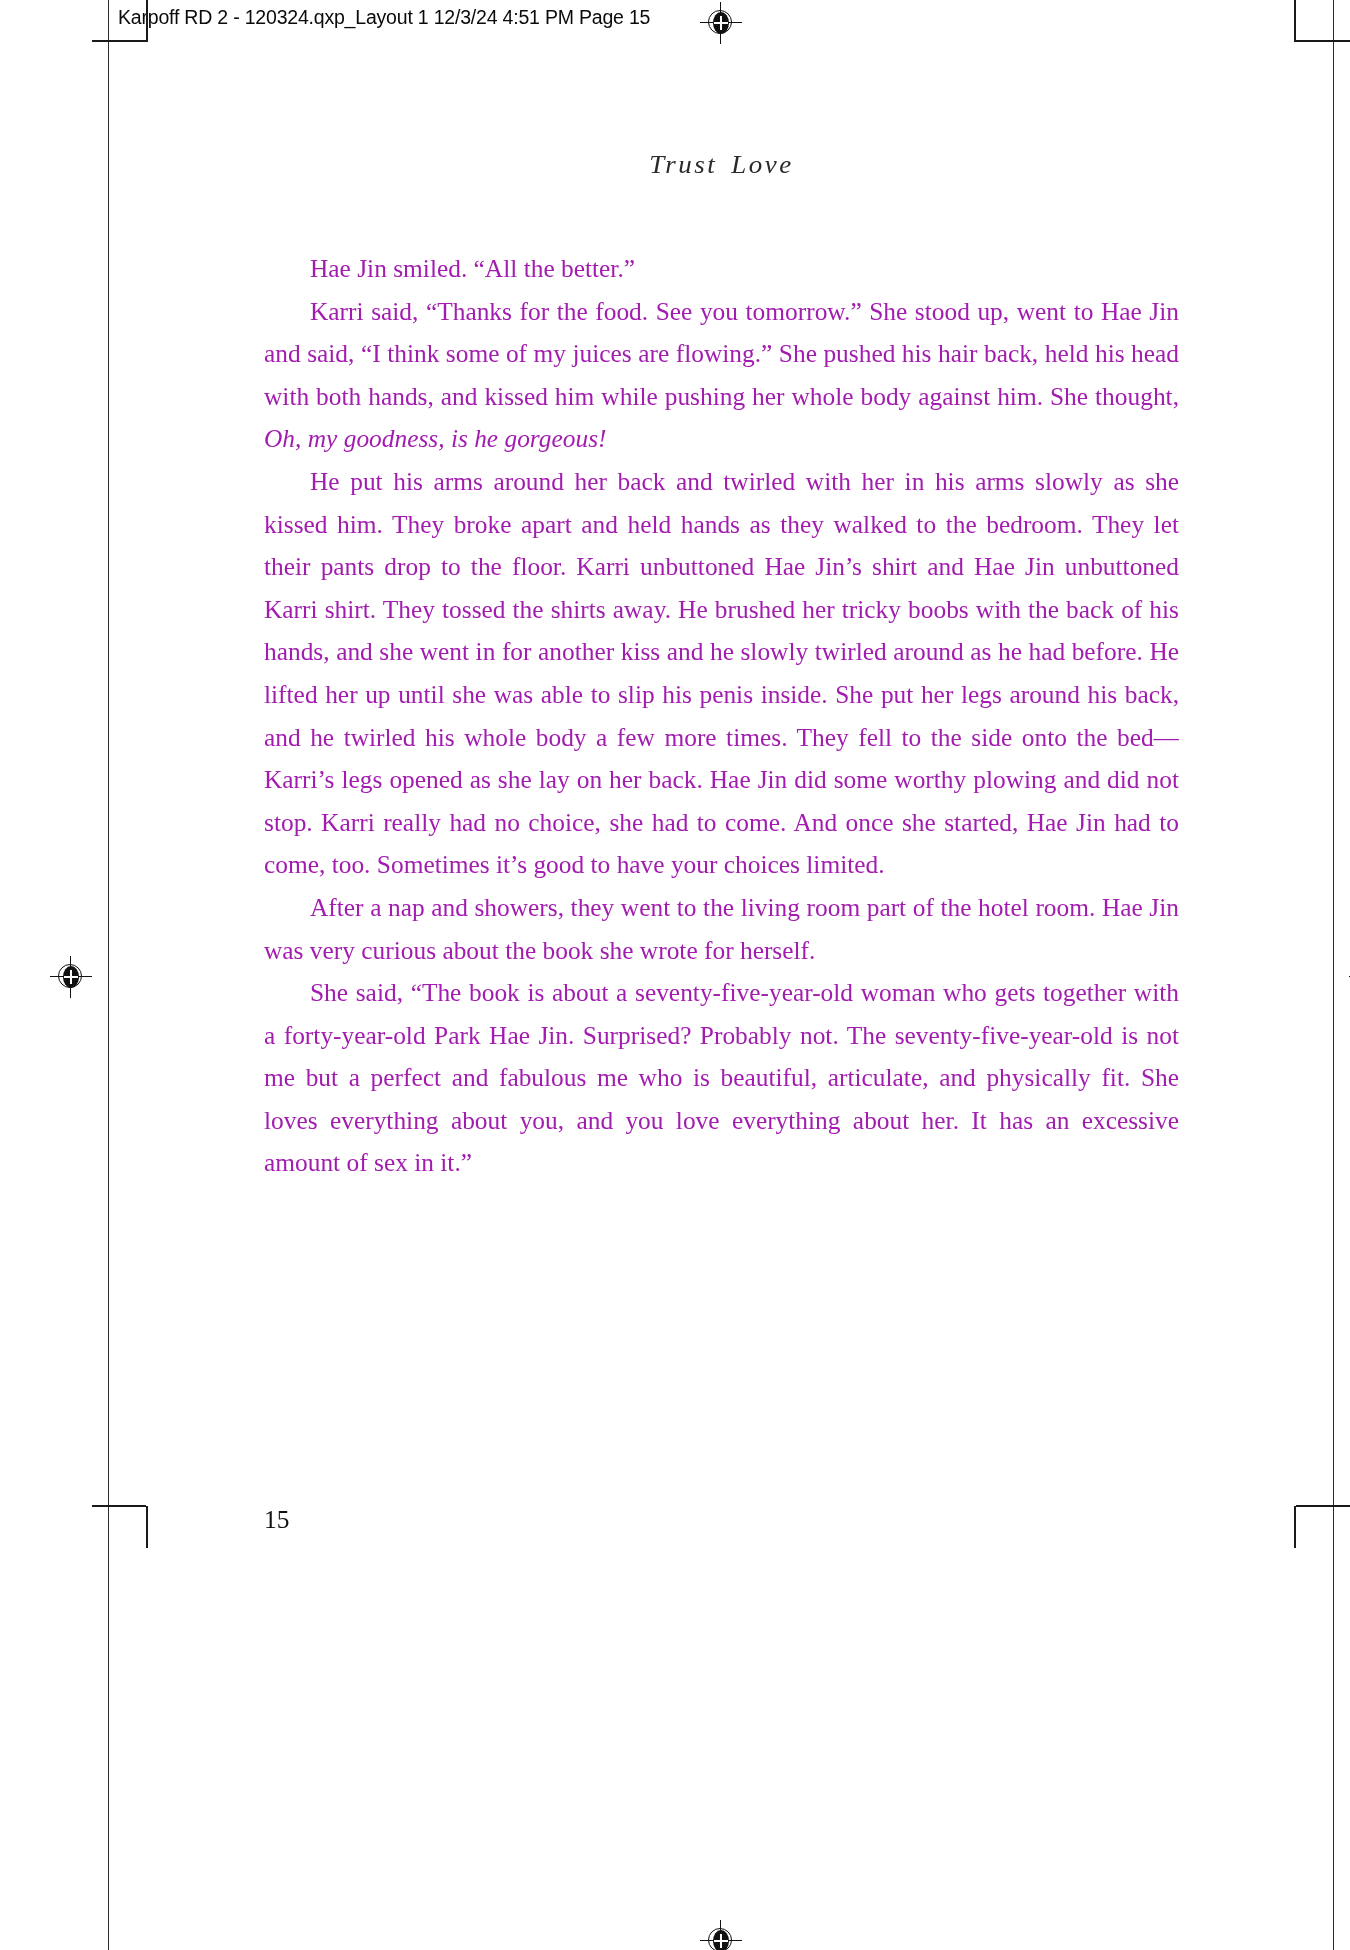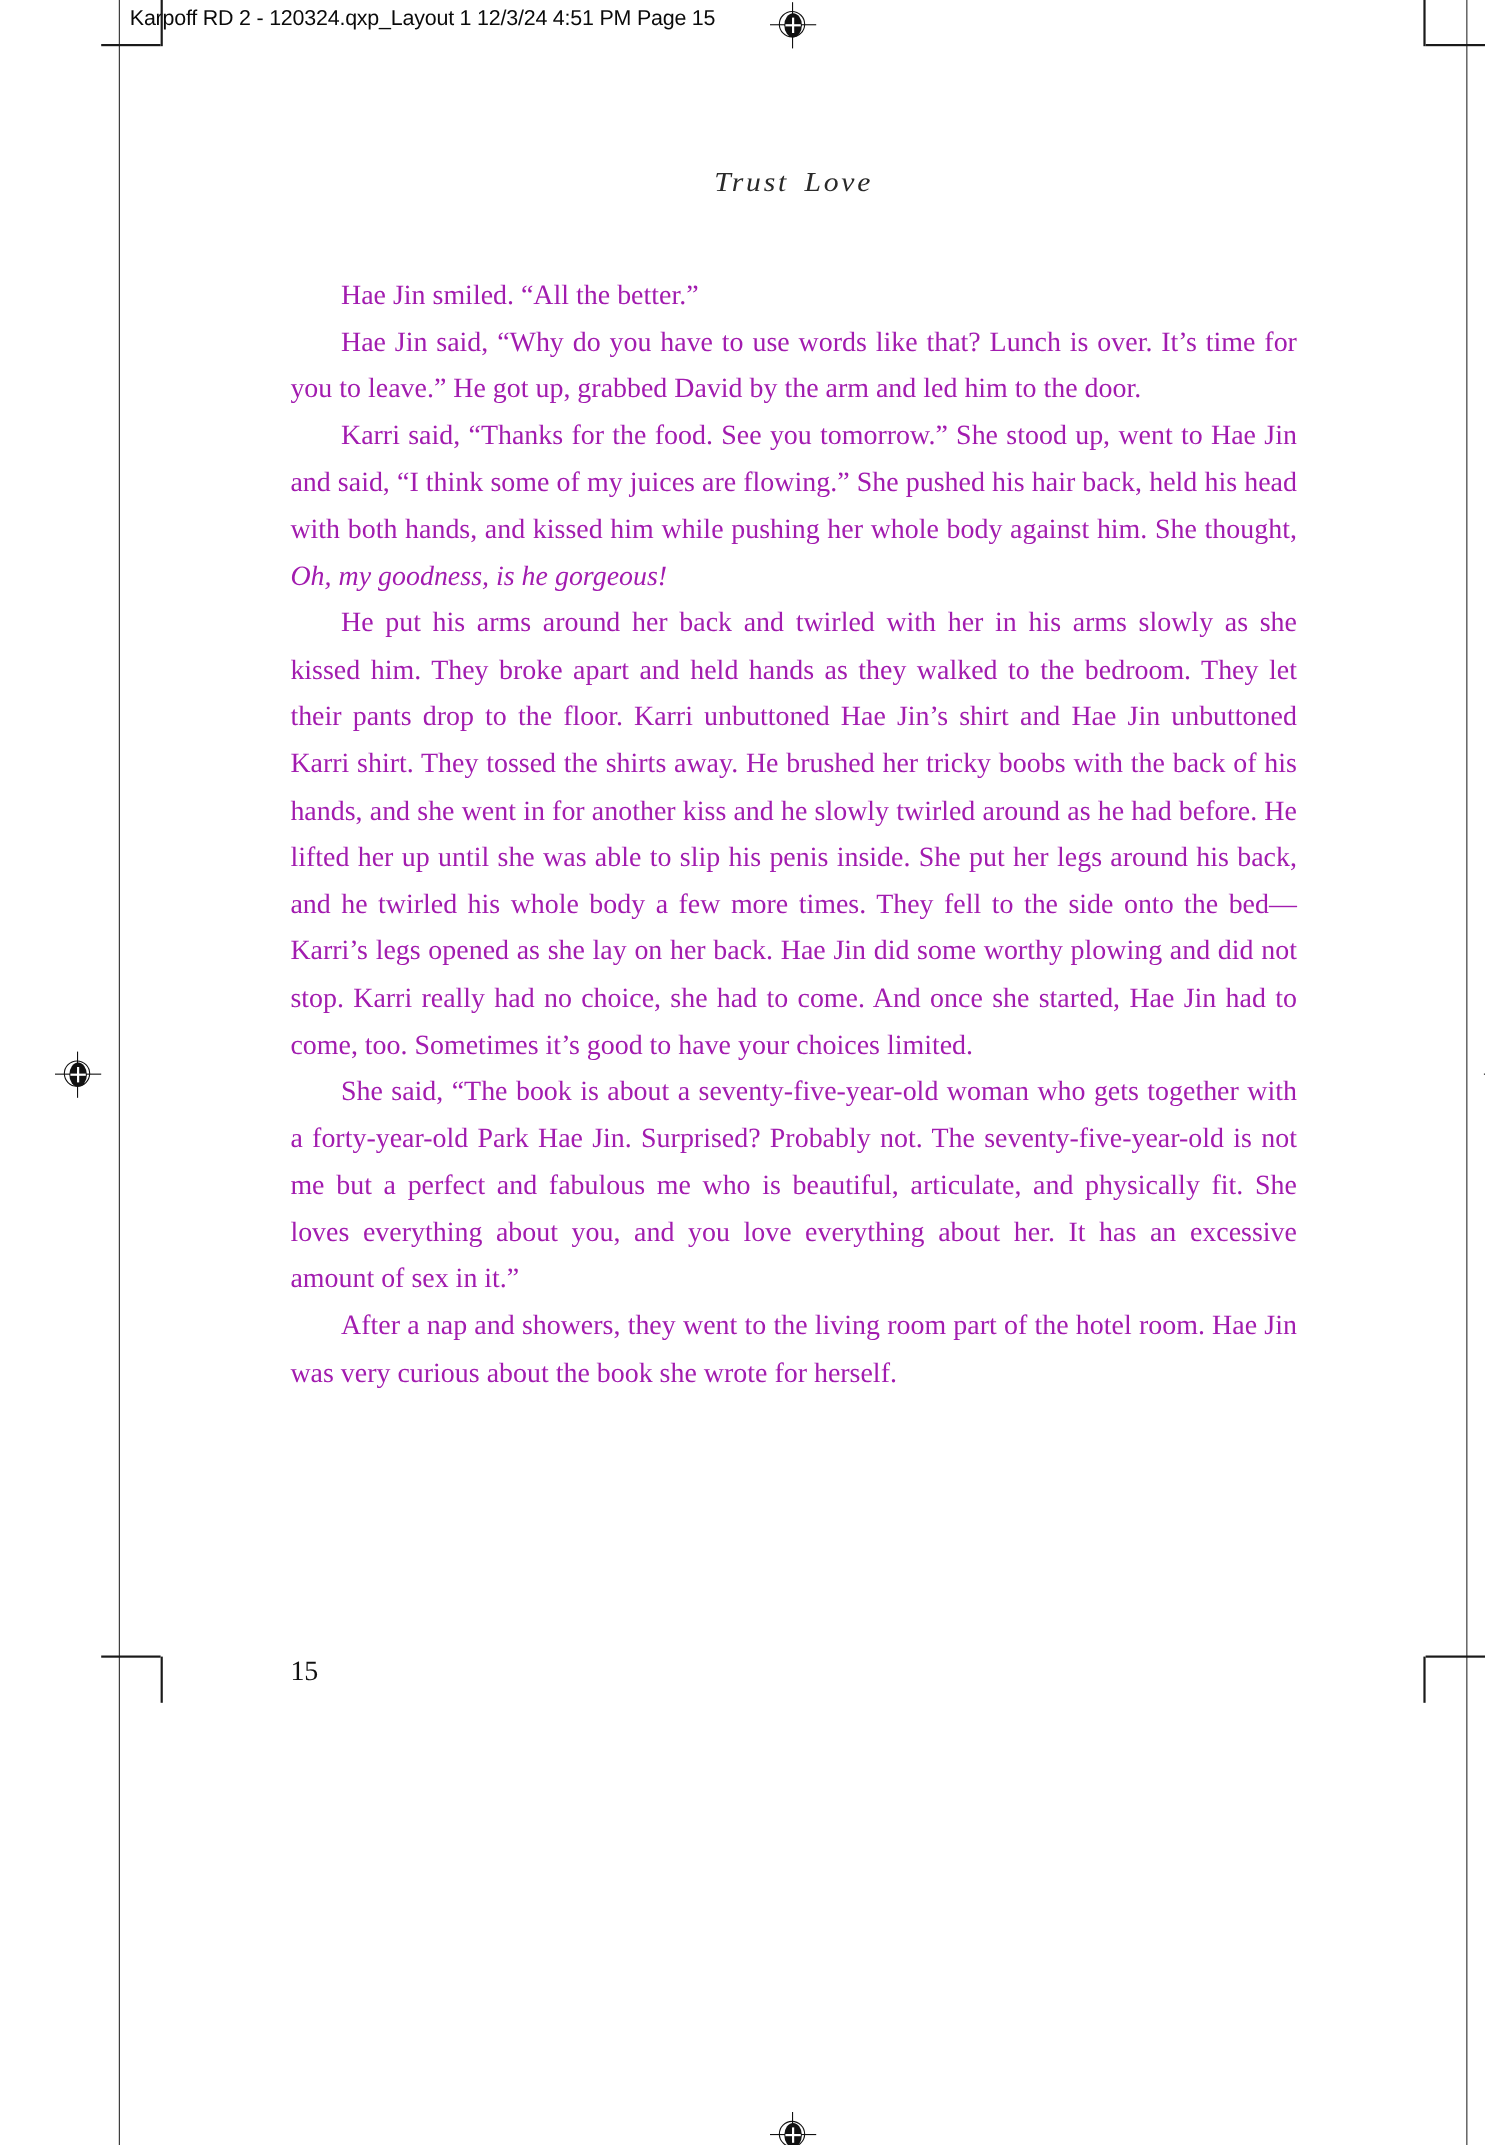--- a/index.html
+++ b/index.html
@@ -212,23 +212,22 @@
   </div>
 
   <div class="content">
 
     <div class="running-head">
       <span class="rh-word">Trust</span><span class="rh-gap"></span><span class="rh-word">Love</span>
     </div>
 
     <div class="body-text">
       <p class="last-line-left">Hae Jin smiled. “All the better.”</p>
-      <p class="last-line-left">Hae Jin said, “Why do you have to use words like that? Lunch is over. It’s time for you to leave.” He got up, grabbed David by the arm and led him to the door.</p>
       <p class="last-line-left"><span>Karri said, “Thanks for the food. See you tomorrow.” She stood up, went to Hae Jin and said, “I think some of my juices are flowing.” She pushed his hair back, held his head with both hands, and kissed him while pushing her whole body against him. She thought, </span><em>Oh, my goodness, is he gorgeous!</em></p>
       <p class="last-line-left">He put his arms around her back and twirled with her in his arms slowly as she kissed him. They broke apart and held hands as they walked to the bedroom. They let their pants drop to the floor. Karri unbuttoned Hae Jin’s shirt and Hae Jin unbuttoned Karri shirt. They tossed the shirts away. He brushed her tricky boobs with the back of his hands, and she went in for another kiss and he slowly twirled around as he had before. He lifted her up until she was able to slip his penis inside. She put her legs around his back, and he twirled his whole body a few more times. They fell to the side onto the bed—Karri’s legs opened as she lay on her back. Hae Jin did some worthy plowing and did not stop. Karri really had no choice, she had to come. And once she started, Hae Jin had to come, too. Sometimes it’s good to have your choices limited.</p>
+      <p class="last-line-left">After a nap and showers, they went to the living room part of the hotel room. Hae Jin was very curious about the book she wrote for herself.</p>
       <p class="last-line-left">She said, “The book is about a seventy-five-year-old woman who gets together with a forty-year-old Park Hae Jin. Surprised? Probably not. The seventy-five-year-old is not me but a perfect and fabulous me who is beautiful, articulate, and physically fit. She loves everything about you, and you love everything about her. It has an excessive amount of sex in it.”</p>
-      <p class="last-line-left">After a nap and showers, they went to the living room part of the hotel room. Hae Jin was very curious about the book she wrote for herself.</p>
     </div>
 
     <div class="folio">15</div>
   </div>
 
 </div>
 
 </body></html>

